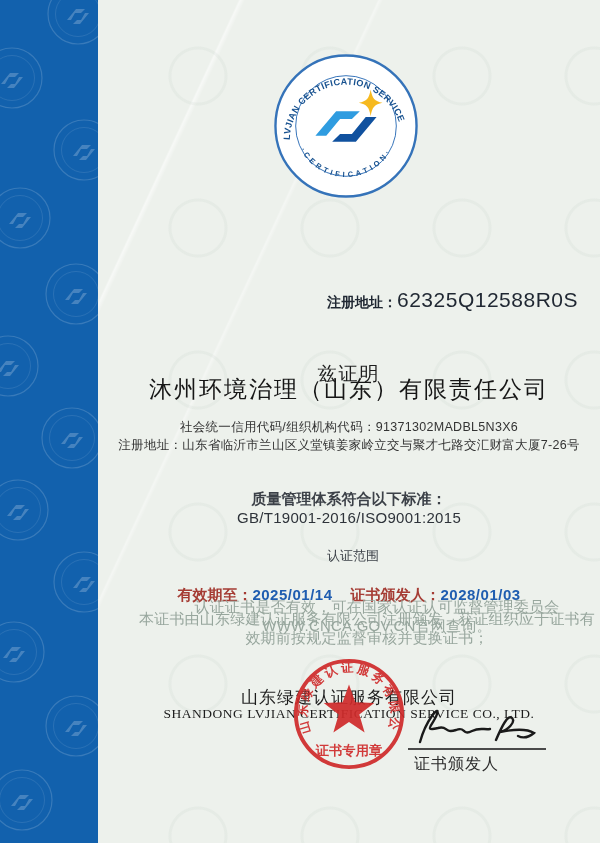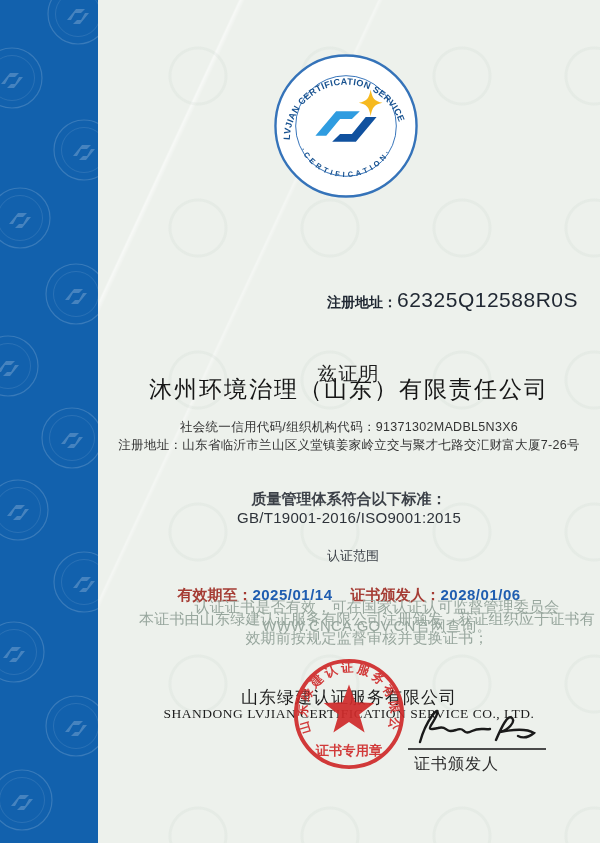--- a/index.html
+++ b/index.html
@@ -106,21 +106,21 @@
   <div class="abs ctr infoline rega">
     <span>注册地址：</span><span>山东省临沂市兰山区义堂镇姜家岭立交与聚才七路交汇财富大厦7-26号</span>
   </div>
 
   <div class="abs ctr stdintro">质量管理体系符合以下标准：</div>
   <div class="abs ctr stdcode">GB/T19001-2016/ISO9001:2015</div>
 
   <div class="abs ctr scopelab">认证范围</div>
 
   <div class="abs ctr dates">
-    <span class="dlab">有效期至：</span><span class="dval">2025/01/14</span><span class="gap"></span><span class="dlab">证书颁发人：</span><span class="dval">2028/01/06</span>
+    <span class="dlab">有效期至：</span><span class="dval">2025/01/14</span><span class="gap"></span><span class="dlab">证书颁发人：</span><span class="dval">2028/01/03</span>
   </div>
 
   <div class="abs ctr note n1">本证书由山东绿建认证服务有限公司注册颁发，获证组织应于证书有效期前按规定监督审核并更换证书；</div>
   <div class="abs ctr note n2">认证证书是否有效，可在国家认证认可监督管理委员会WWW.CNCA.GOV.CN官网查询。</div>
 
   <div class="abs ctr fcn">山东绿建认证服务有限公司</div>
   <div class="abs ctr fen">SHANDONG LVJIAN CERTIFICATION SERVICE CO., LTD.</div>
 
   <div class="abs" style="left:290px;top:653px;width:118px;height:122px;opacity:0.92;">
     <svg width="118" height="122" viewBox="0 0 120 122">

